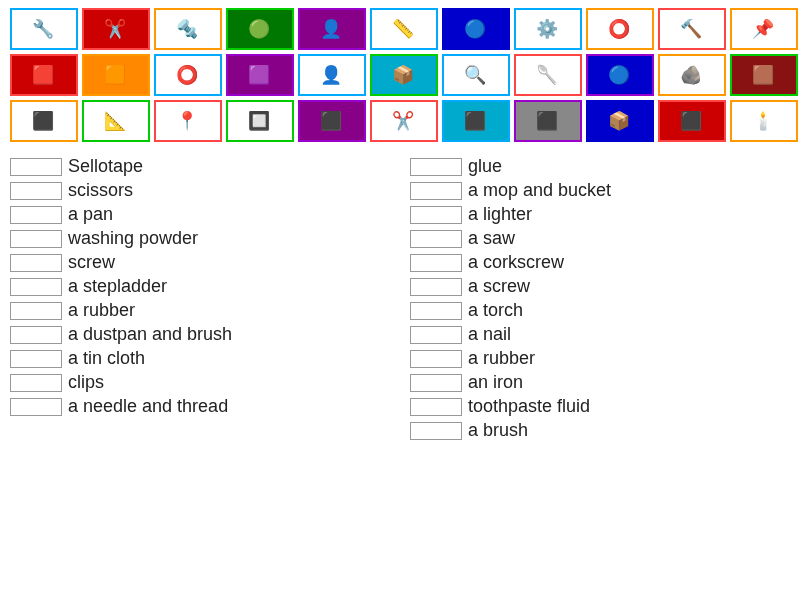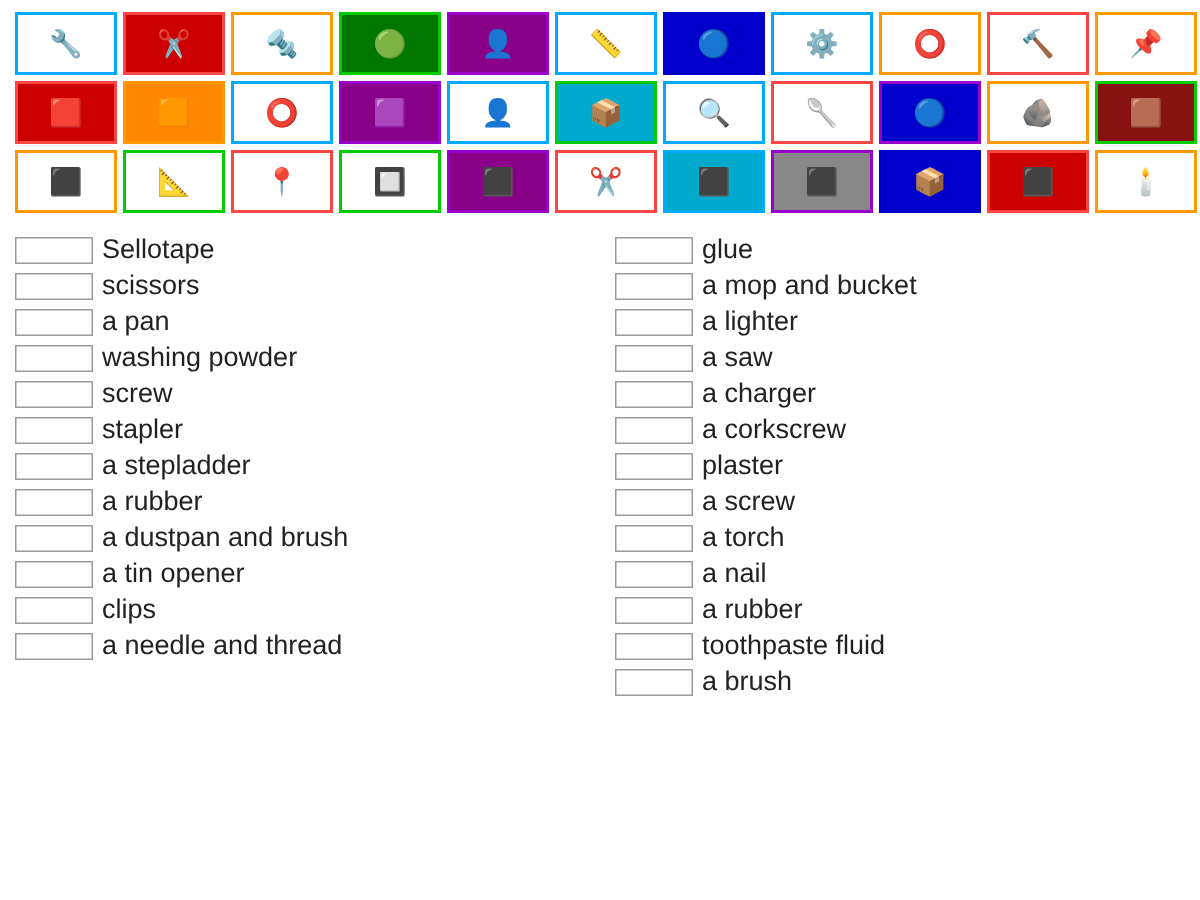--- a/index.html
+++ b/index.html
@@ -254,37 +254,33 @@
       <div class="word-item">
         <div class="word-box"></div>
         <span class="word-label">washing powder</span>
       </div>
       <div class="word-item">
         <div class="word-box"></div>
         <span class="word-label">screw</span>
       </div>
       <div class="word-item">
         <div class="word-box"></div>
-        <span class="word-label">stapler</span>
-      </div>
-      <div class="word-item">
-        <div class="word-box"></div>
         <span class="word-label">a stepladder</span>
       </div>
       <div class="word-item">
         <div class="word-box"></div>
         <span class="word-label">a rubber</span>
       </div>
       <div class="word-item">
         <div class="word-box"></div>
         <span class="word-label">a dustpan and brush</span>
       </div>
       <div class="word-item">
         <div class="word-box"></div>
-        <span class="word-label">a tin opener</span>
+        <span class="word-label">a tin cloth</span>
       </div>
       <div class="word-item">
         <div class="word-box"></div>
         <span class="word-label">clips</span>
       </div>
       <div class="word-item">
         <div class="word-box"></div>
         <span class="word-label">a needle and thread</span>
       </div>
     </div>
@@ -300,48 +296,44 @@
       <div class="word-item">
         <div class="word-box"></div>
         <span class="word-label">a lighter</span>
       </div>
       <div class="word-item">
         <div class="word-box"></div>
         <span class="word-label">a saw</span>
       </div>
       <div class="word-item">
         <div class="word-box"></div>
-        <span class="word-label">a charger</span>
-      </div>
-      <div class="word-item">
-        <div class="word-box"></div>
         <span class="word-label">a corkscrew</span>
       </div>
       <div class="word-item">
         <div class="word-box"></div>
-        <span class="word-label">plaster</span>
-      </div>
-      <div class="word-item">
-        <div class="word-box"></div>
         <span class="word-label">a screw</span>
       </div>
       <div class="word-item">
         <div class="word-box"></div>
         <span class="word-label">a torch</span>
       </div>
       <div class="word-item">
         <div class="word-box"></div>
         <span class="word-label">a nail</span>
       </div>
       <div class="word-item">
         <div class="word-box"></div>
         <span class="word-label">a rubber</span>
       </div>
       <div class="word-item">
         <div class="word-box"></div>
+        <span class="word-label">an iron</span>
+      </div>
+      <div class="word-item">
+        <div class="word-box"></div>
         <span class="word-label">toothpaste fluid</span>
       </div>
       <div class="word-item">
         <div class="word-box"></div>
         <span class="word-label">a brush</span>
       </div>
     </div>
 </div>
 
 </body></html>

